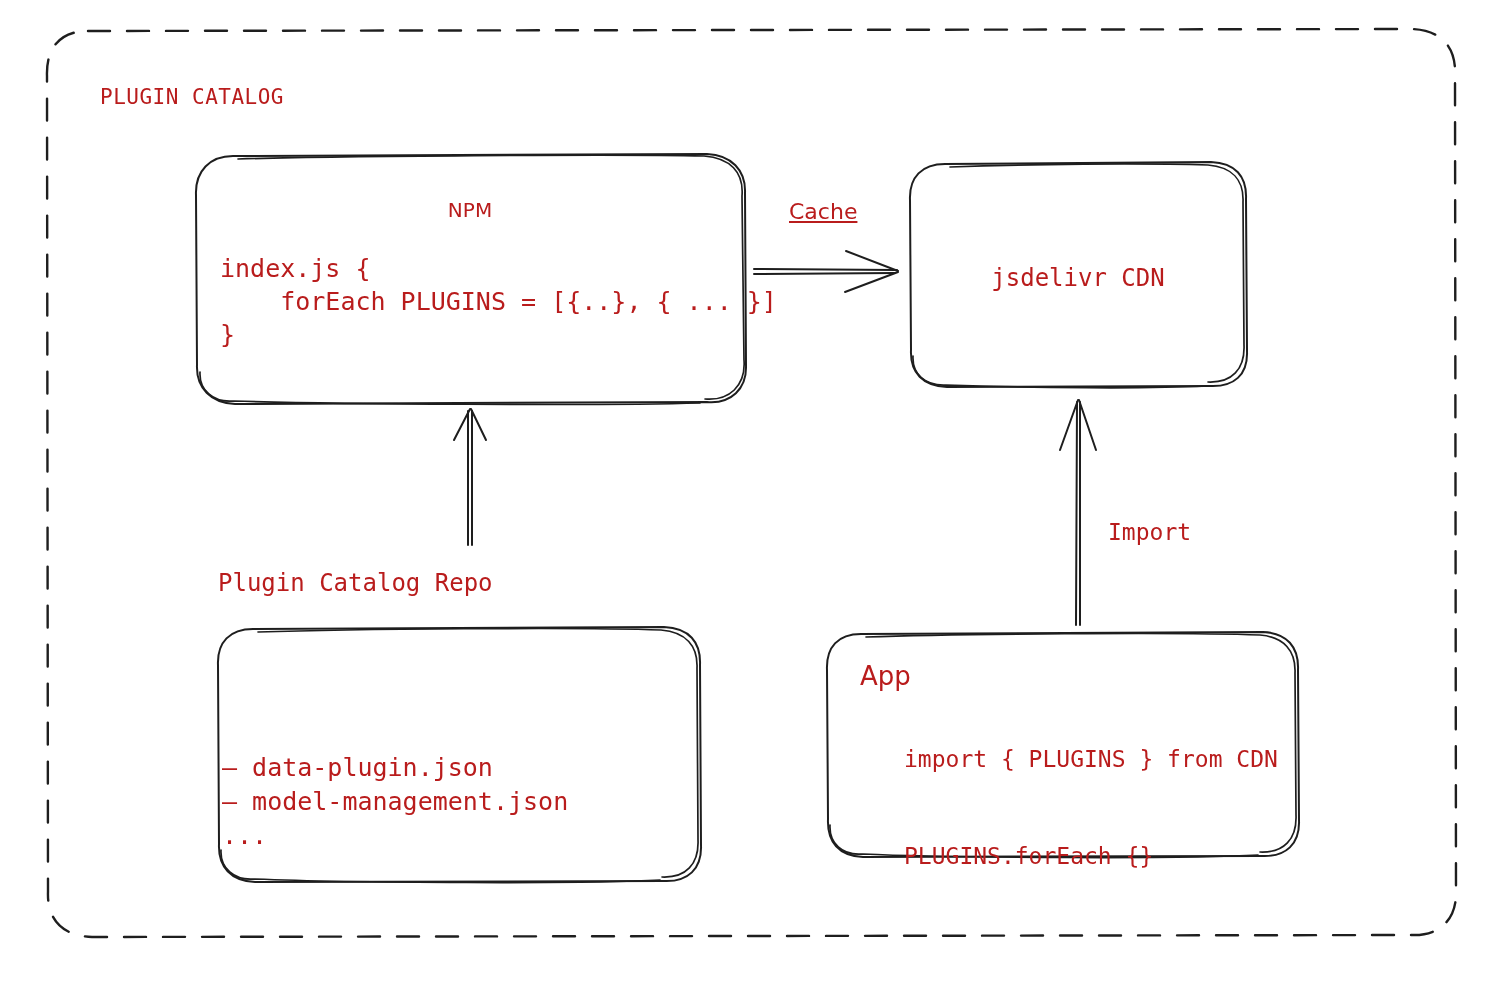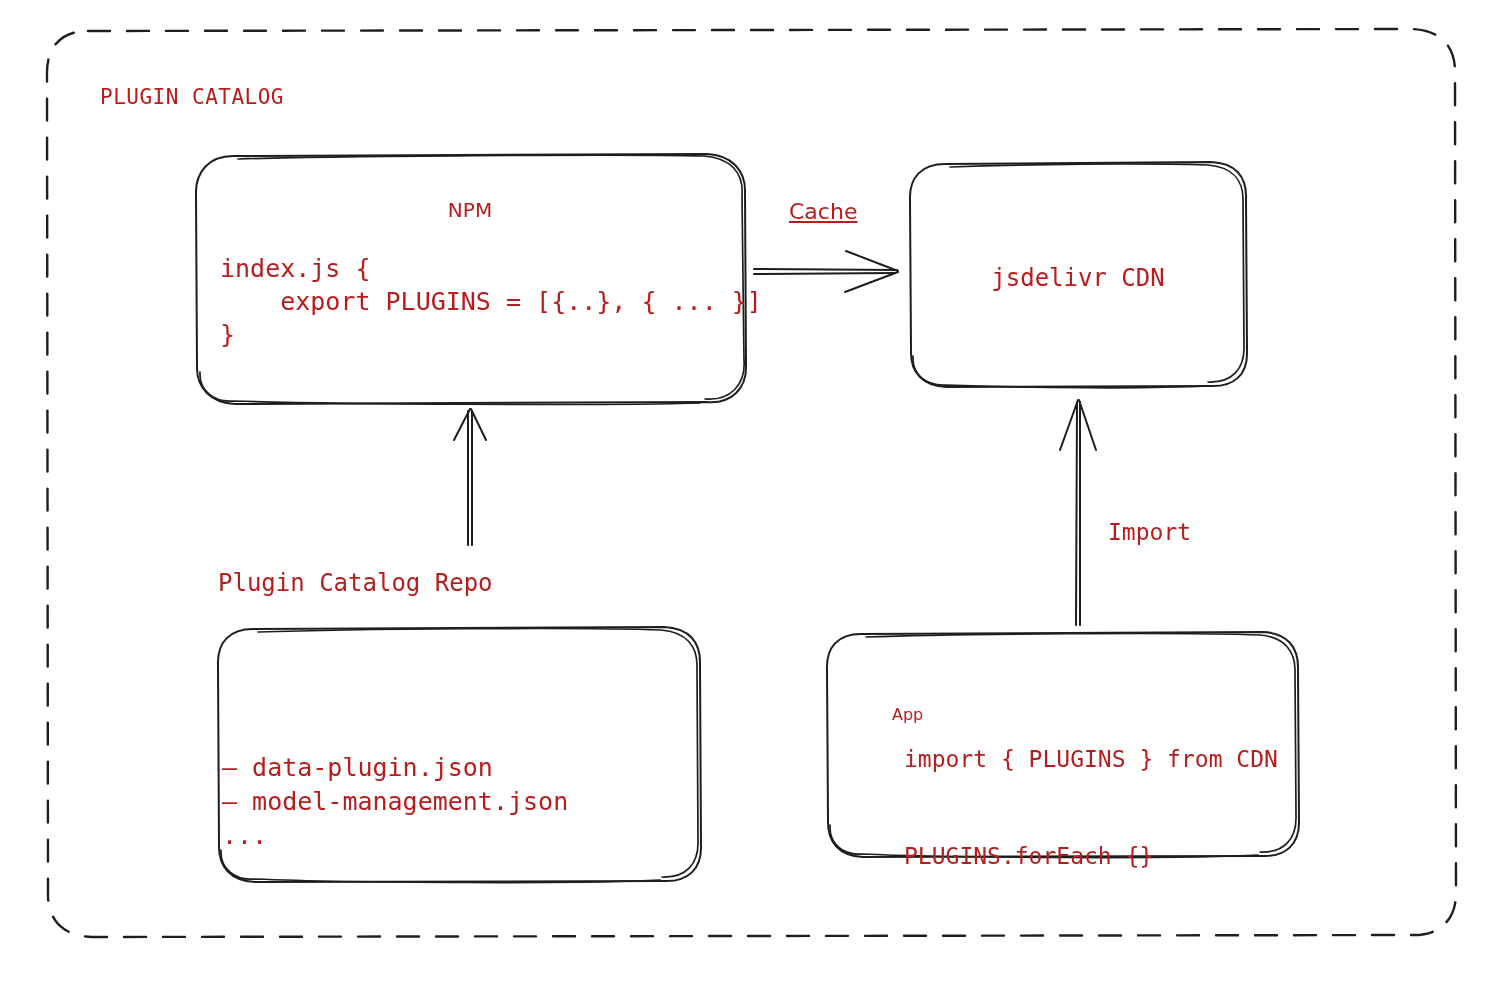--- a/index.html
+++ b/index.html
@@ -129,23 +129,22 @@
 
   #import-label {
     left: 1108px;
     top: 516px;
     font-size: 23px;
     background: #ffffff;
   }
 
   #app-title {
     left: 860px;
-    top: 703px;
-    font-size: 16px;
-    margin-left: 32px;
+    top: 658px;
+    font-size: 26px;
   }
   #app-code {
     left: 904px;
     top: 735px;
     font-size: 23px;
     line-height: 2.1;
   }
 </style>
 </head>
 <body>
@@ -254,21 +253,21 @@
       <path class="arrow-line" d="M 1096 450 L 1079 400"></path>
     </g>
 
   </svg>
 
   <div class="txt mono" id="frame-title">PLUGIN CATALOG</div>
 
   <div class="txt sans" id="npm-title">NPM</div>
 
   <div class="txt mono" id="npm-code">index.js {
-    export PLUGINS = [{..}, { ... }]
+    forEach PLUGINS = [{..}, { ... }]
 }</div>
 
   <div class="txt mono" id="cdn-title">jsdelivr CDN</div>
 
   <div class="txt sans" id="cache-label">Cache</div>
 
 
   <div class="txt mono" id="repo-label">Plugin Catalog Repo</div>
 
   <div class="txt mono" id="repo-list">– data-plugin.json

